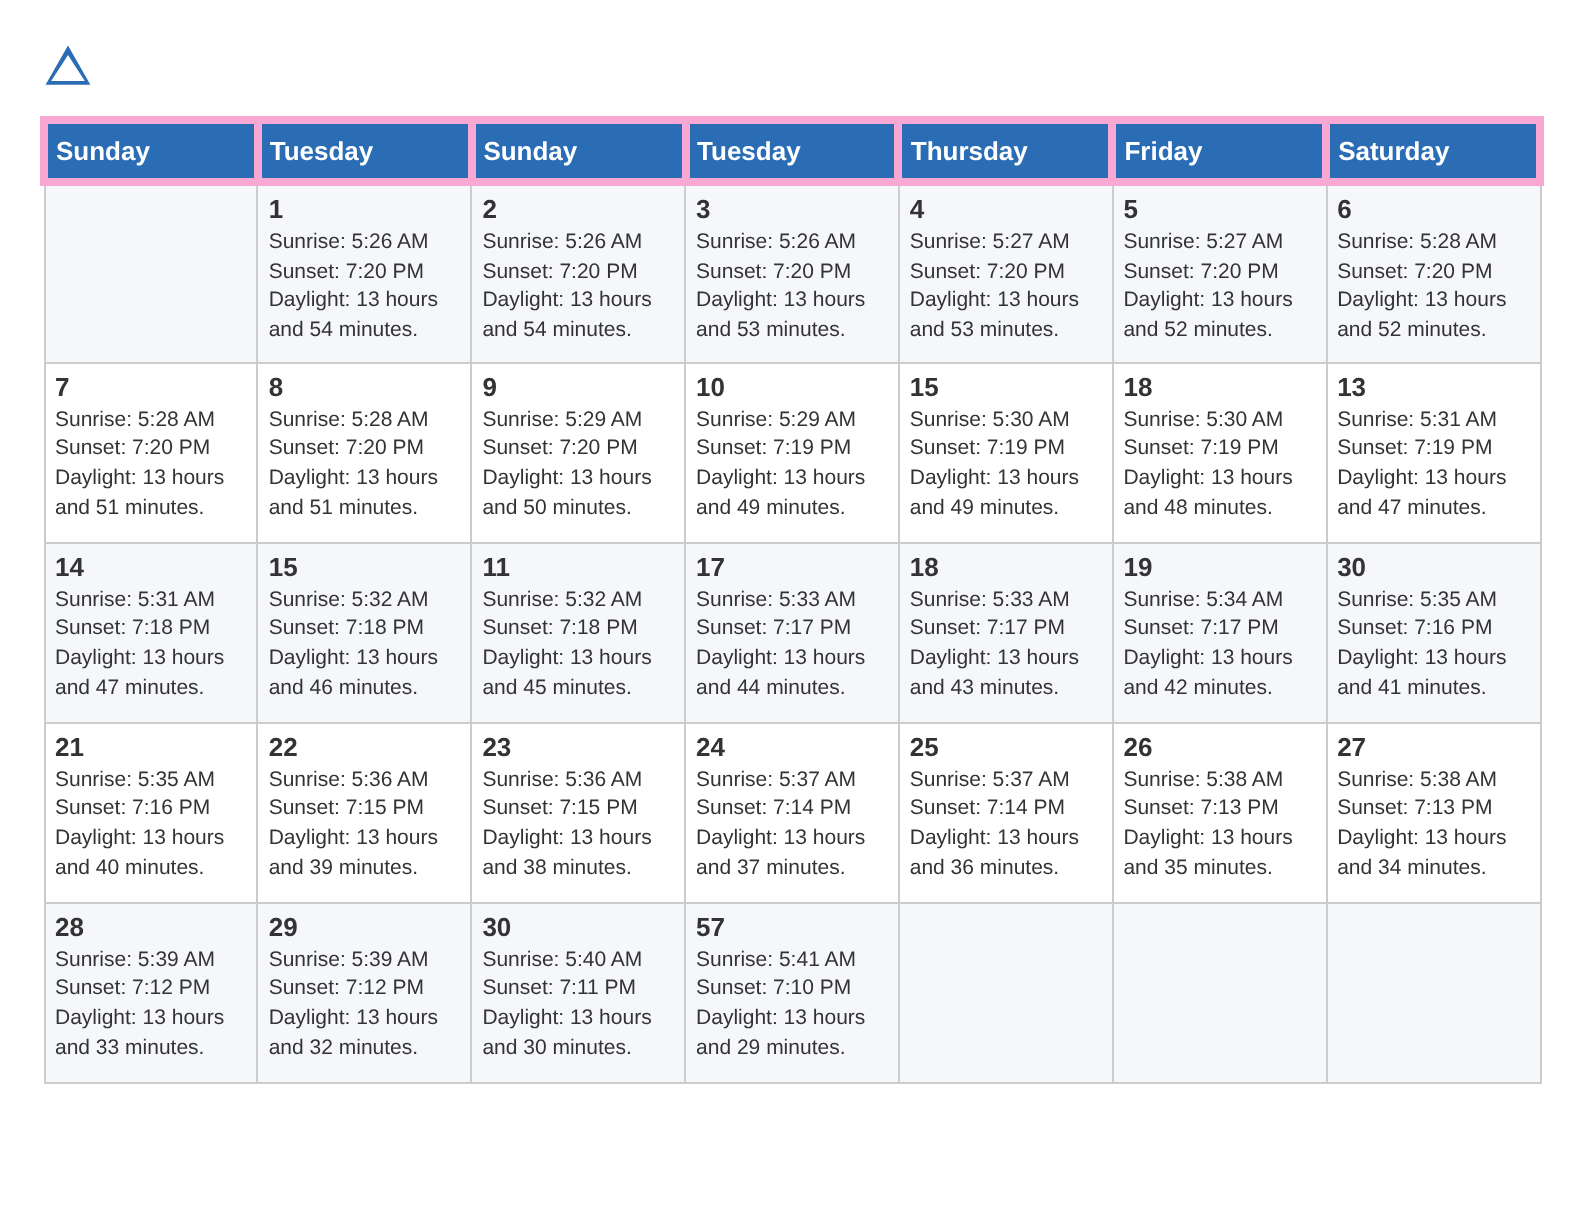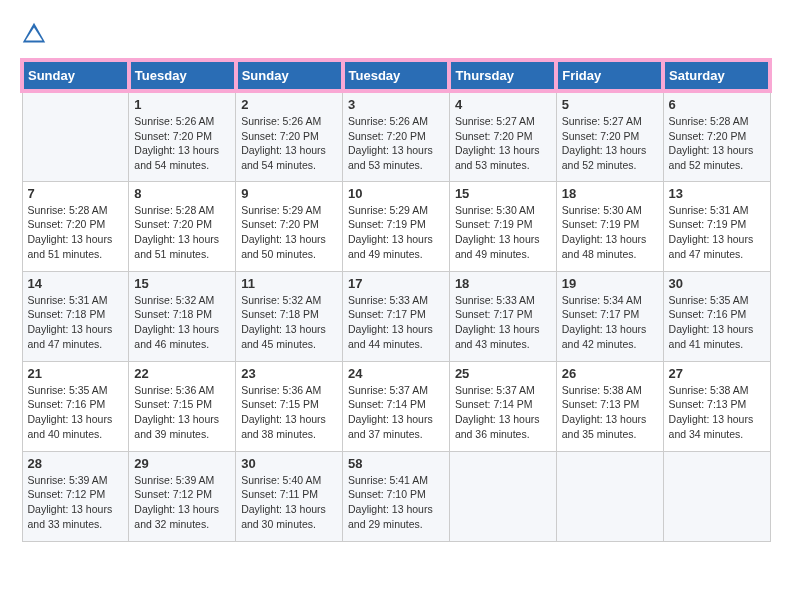--- a/index.html
+++ b/index.html
@@ -246,21 +246,21 @@
         </td>
         <td>
           <span class="day-number">29</span>
           <div class="day-info">Sunrise: 5:39 AM<br>Sunset: 7:12 PM<br>Daylight: 13 hours<br>and 32 minutes.</div>
         </td>
         <td>
           <span class="day-number">30</span>
           <div class="day-info">Sunrise: 5:40 AM<br>Sunset: 7:11 PM<br>Daylight: 13 hours<br>and 30 minutes.</div>
         </td>
         <td>
-          <span class="day-number">58</span>
+          <span class="day-number">57</span>
           <div class="day-info">Sunrise: 5:41 AM<br>Sunset: 7:10 PM<br>Daylight: 13 hours<br>and 29 minutes.</div>
         </td>
         <td class="empty-cell"></td>
         <td class="empty-cell"></td>
         <td class="empty-cell"></td>
       </tr>
     </tbody>
 </table>
 
 </body></html>

